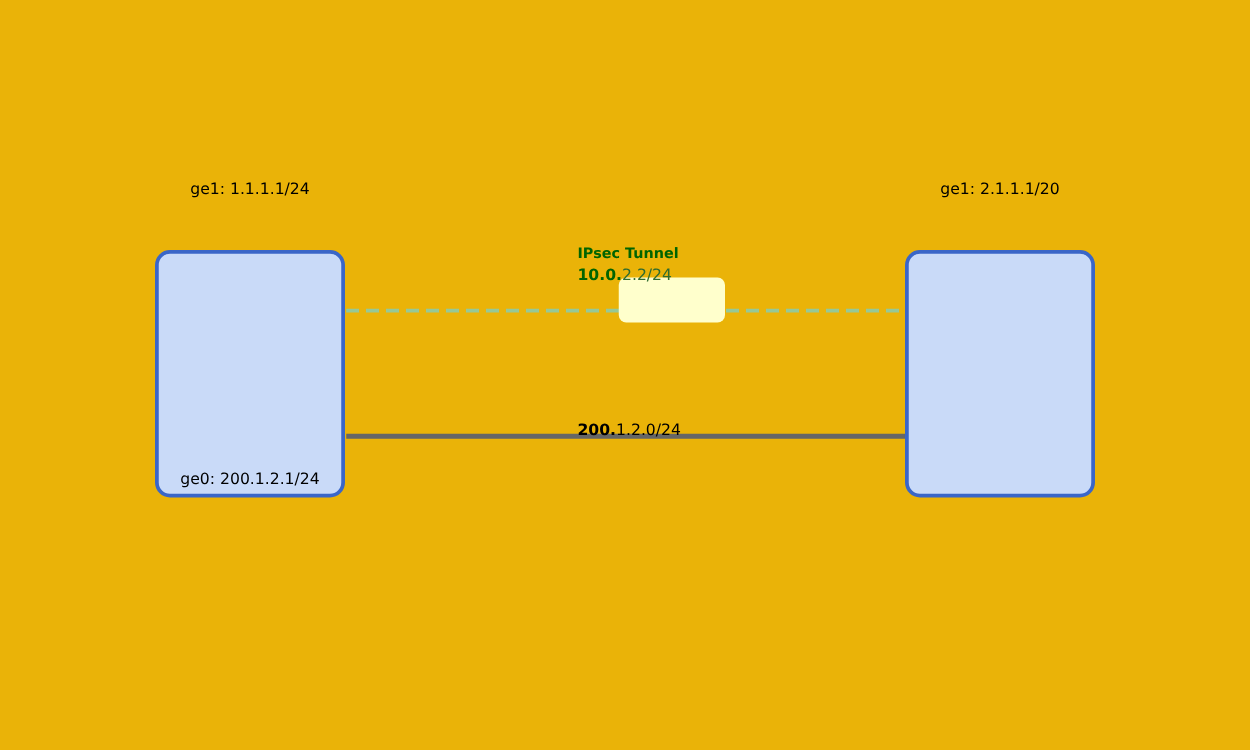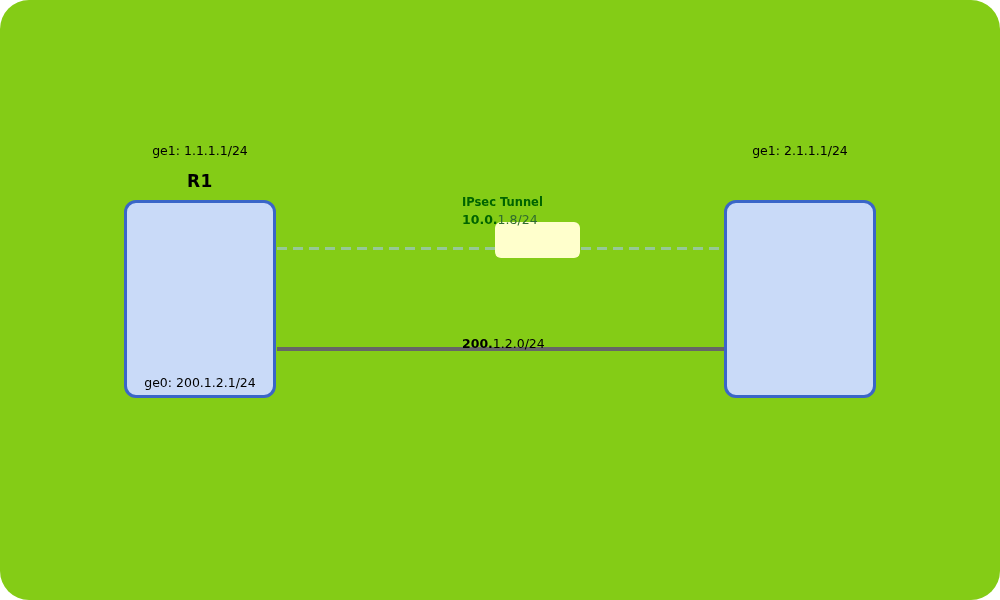--- a/index.html
+++ b/index.html
@@ -1,22 +1,21 @@
 <!DOCTYPE html>
 <html><head>
 <meta charset="utf-8">
 <style>
   html,body{margin:0;padding:0;background:#ffffff;}
   #canvas{
     position:relative;
     width:1000px;height:600px;
-    background:#84cc16;
+    background:#eab308;
     font-family:"DejaVu Sans","Liberation Sans",sans-serif;
     overflow:hidden;
-    border-radius:29px;
   }
   
   .router-box{
     position:absolute;
     top:200px;
     width:146px;height:192px;
     background:#c9daf8;
     border:3px solid #3a66c8;
     border-radius:12px;
     z-index:2;
@@ -89,36 +88,35 @@
     white-space:nowrap;
   }
   .phys-label .b{font-weight:bold;}
 </style>
 </head>
 <body>
 
 <div id="canvas">
 
   <div class="node-text iface-label r1">ge1: 1.1.1.1/24</div>
-  <div class="node-text router-title r1">R1</div>
   <div class="router-box r1"></div>
   <div class="node-text iface-label bottom r1">ge0: 200.1.2.1/24</div>
 
-  <div class="node-text iface-label r2">ge1: 2.1.1.1/24</div>
+  <div class="node-text iface-label r2">ge1: 2.1.1.1/20</div>
   <div class="router-box r2"></div>
 
   <div class="tunnel-line"></div>
   <div class="phys-line"></div>
 
   <div class="highlight-rect"></div>
 
   <div class="tunnel-label">
     <div class="t-line1">IPsec Tunnel</div>
     <div class="t-line2">
-      <span class="b">10.0.</span><span class="rest">1.8/24</span>
+      <span class="b">10.0.</span><span class="rest">2.2/24</span>
     </div>
   </div>
 
   <div class="phys-label">
     <span class="b">200.</span><span>1.2.0/24</span>
   </div>
 
 </div>
 
 </body></html>

